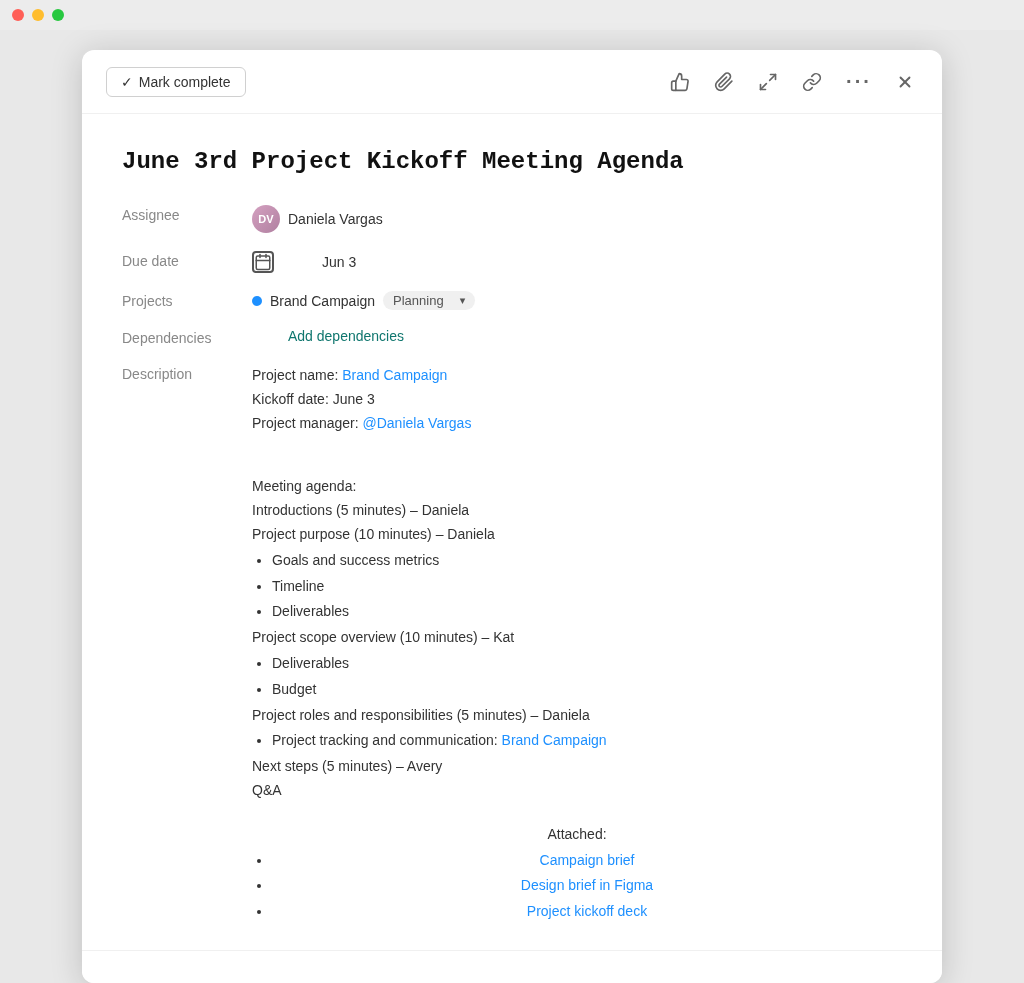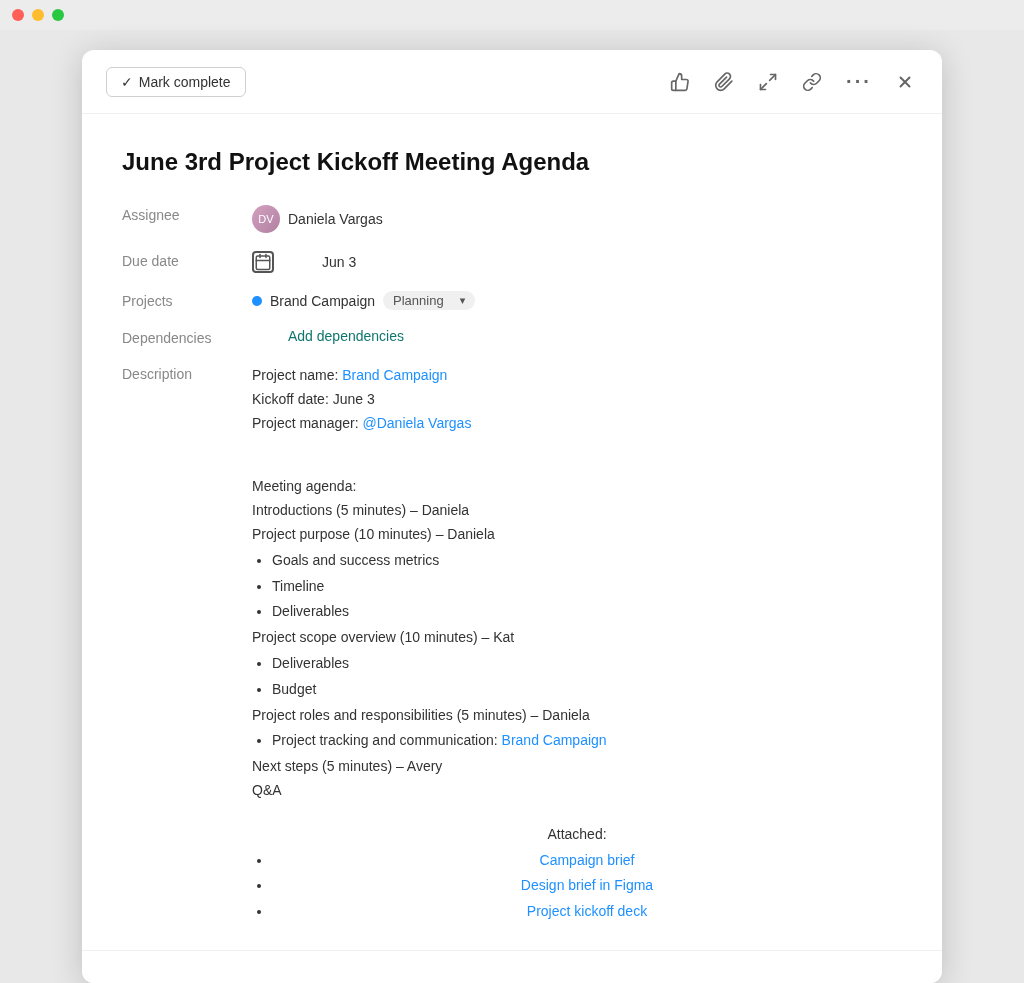--- a/index.html
+++ b/index.html
@@ -80,20 +80,21 @@
       flex: 1;
       padding: 32px 40px 24px 40px;
       overflow-y: auto;
     }
     .task-title {
       font-size: 24px;
       font-weight: 700;
       color: #111;
       margin-bottom: 28px;
       line-height: 1.3;
+      font-family: Liberation Mono, monospace;
     }
     .field-row {
       display: flex;
       align-items: flex-start;
       margin-bottom: 18px;
     }
     .field-label {
       width: 130px;
       min-width: 130px;
       color: #888;
@@ -110,21 +111,21 @@
     .avatar {
       width: 28px;
       height: 28px;
       border-radius: 50%;
       background: #c9a0dc;
       display: inline-flex;
       align-items: center;
       justify-content: center;
       font-size: 12px;
       color: white;
-      font-weight: 400;
+      font-weight: 700;
       overflow: hidden;
     }
     .due-date-icon {
       width: 22px; height: 22px;
       border: 2px solid #555;
       border-radius: 4px;
       display: flex;
       align-items: center;
       justify-content: center;
       font-size: 10px;

